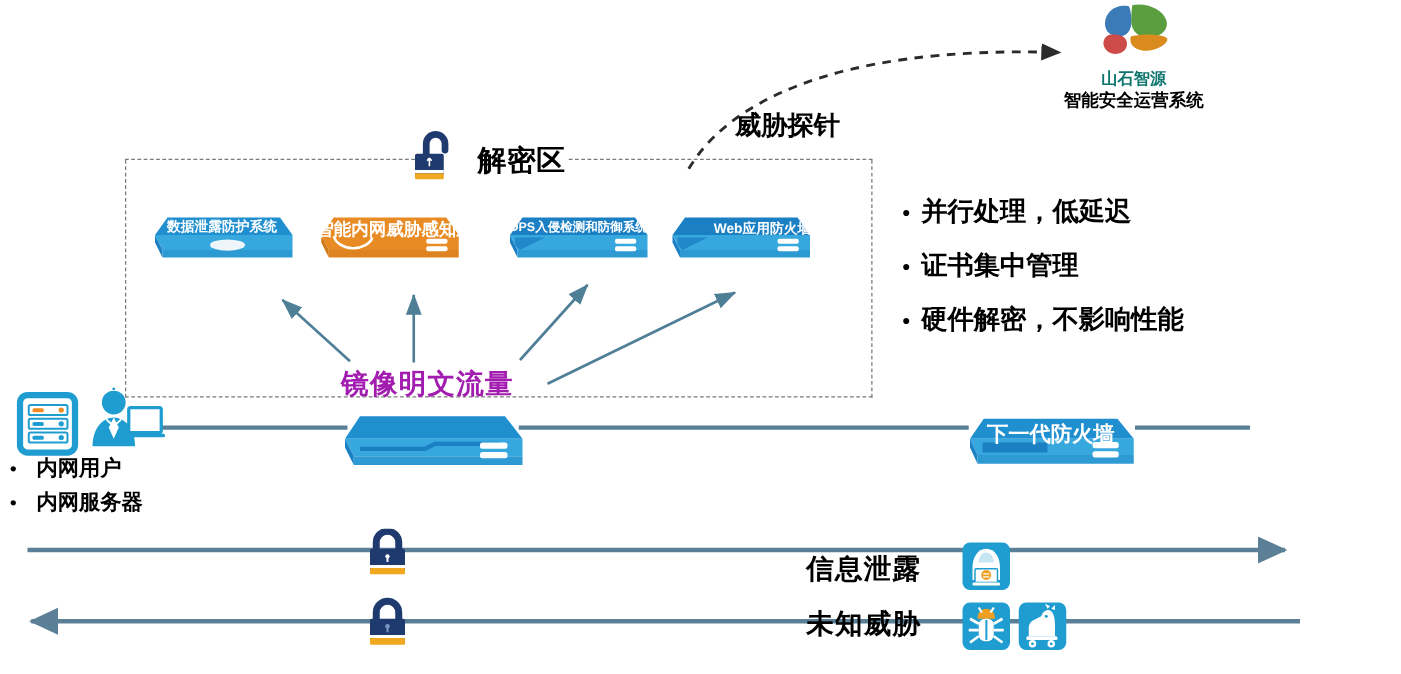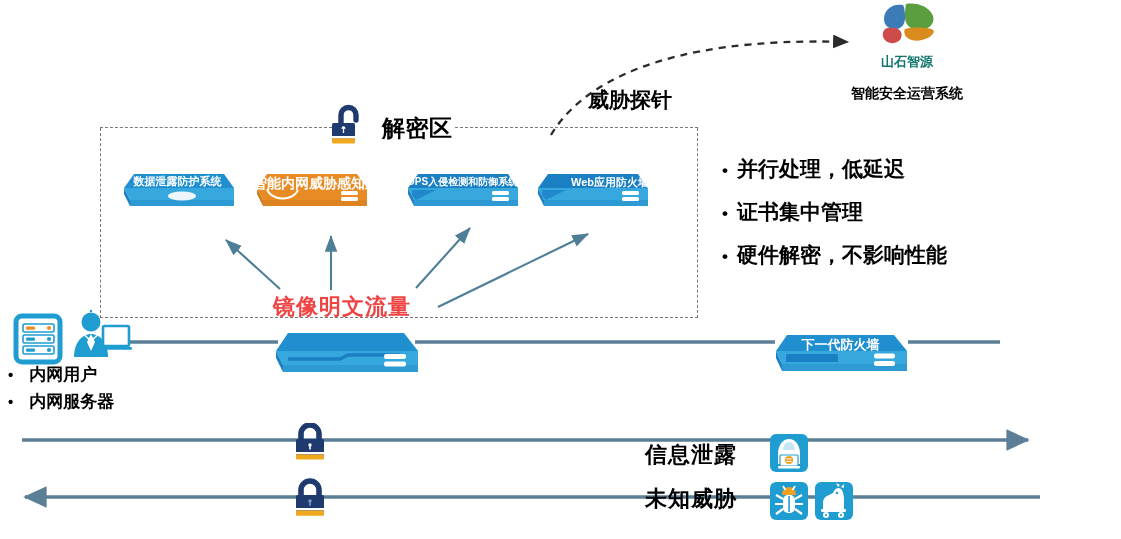--- a/index.html
+++ b/index.html
@@ -55,33 +55,33 @@
     margin-bottom: 15px; white-space: nowrap;
   }
   .feature-bullet { font-size: 17px; line-height: 1; }
 
   
   #soc-logo-wrap { left: 812px; top: 2px; width: 190px; text-align: center; }
   #soc-title-1 {
     font-size: 13px; font-weight: bold; color: #0f766e; margin-top: 1px;
   }
   #soc-title-2 {
-    font-size: 14px; font-weight: bold; color: #000; margin-top: 14px;
+    font-size: 14px; font-weight: bold; color: #000; margin-top: 0;
   }
 
   
   #probe-label {
     left: 576px; top: 86px;
     font-size: 21px; font-weight: bold; color: #000; white-space: nowrap; margin-left: 12px;
   }
 
   
   #mirror-label {
     left: 273px; top: 292px;
-    font-size: 22px; font-weight: bold; color: #ef4444;
+    font-size: 22px; font-weight: bold; color: #a21caf;
     letter-spacing: 1px; white-space: nowrap;
   }
 
   
   #endpoint-list { left: 8px; top: 363px; width: 175px; }
   .endpoint-item {
     display: flex; align-items: baseline; gap: 16px;
     font-size: 17px; font-weight: bold; color: #000;
     margin-bottom: 4px; white-space: nowrap;
   }
@@ -302,21 +302,21 @@
   <div class="device" style="left:772px; top:333px; width:137px; height:42px;">
     <svg width="139" height="44" viewBox="0 0 139 44">
       <path d="M15 2 L122 2 L135 18 L4 18 Z" fill="#1f8fd0"></path>
       <path d="M4 18 L135 18 L135 31 L10 31 Z" fill="#36a8dd"></path>
       <path d="M4 18 L10 31 L10 38 L4 25 Z" fill="#1b7fc4"></path>
       <path d="M10 31 L135 31 L135 38 L10 38 Z" fill="#2e9ad4"></path>
       <rect x="14" y="21" width="52" height="8" rx="1" fill="#1b7fc4"></rect>
       <rect x="102" y="20.5" width="21" height="5" rx="2" fill="#ffffff"></rect>
       <rect x="102" y="28" width="21" height="5" rx="2" fill="#ffffff"></rect>
     </svg>
-    <div class="device-label" style="font-size:13px; top:3px;">下一代防火墙</div>
+    <div class="device-label" style="font-size:17px; top:3px;">下一代防火墙</div>
   </div>
 
 
   <div class="abs" style="left:291px; top:423px;">
     <svg width="38" height="42" viewBox="0 0 38 42">
       <path d="M10 17 L10 11 A9 9 0 0 1 28 11 L28 17" fill="none" stroke="#1f3a6e" stroke-width="5.6"></path>
       <rect x="5" y="16" width="28" height="17" rx="1.5" fill="#1f3a6e"></rect>
       <rect x="5" y="29" width="28" height="2.4" fill="#ffffff"></rect>
       <rect x="5" y="31.4" width="28" height="5" rx="0.8" fill="#f0a81e"></rect>
       <circle cx="19" cy="22" r="1.7" fill="#ffffff"></circle>

